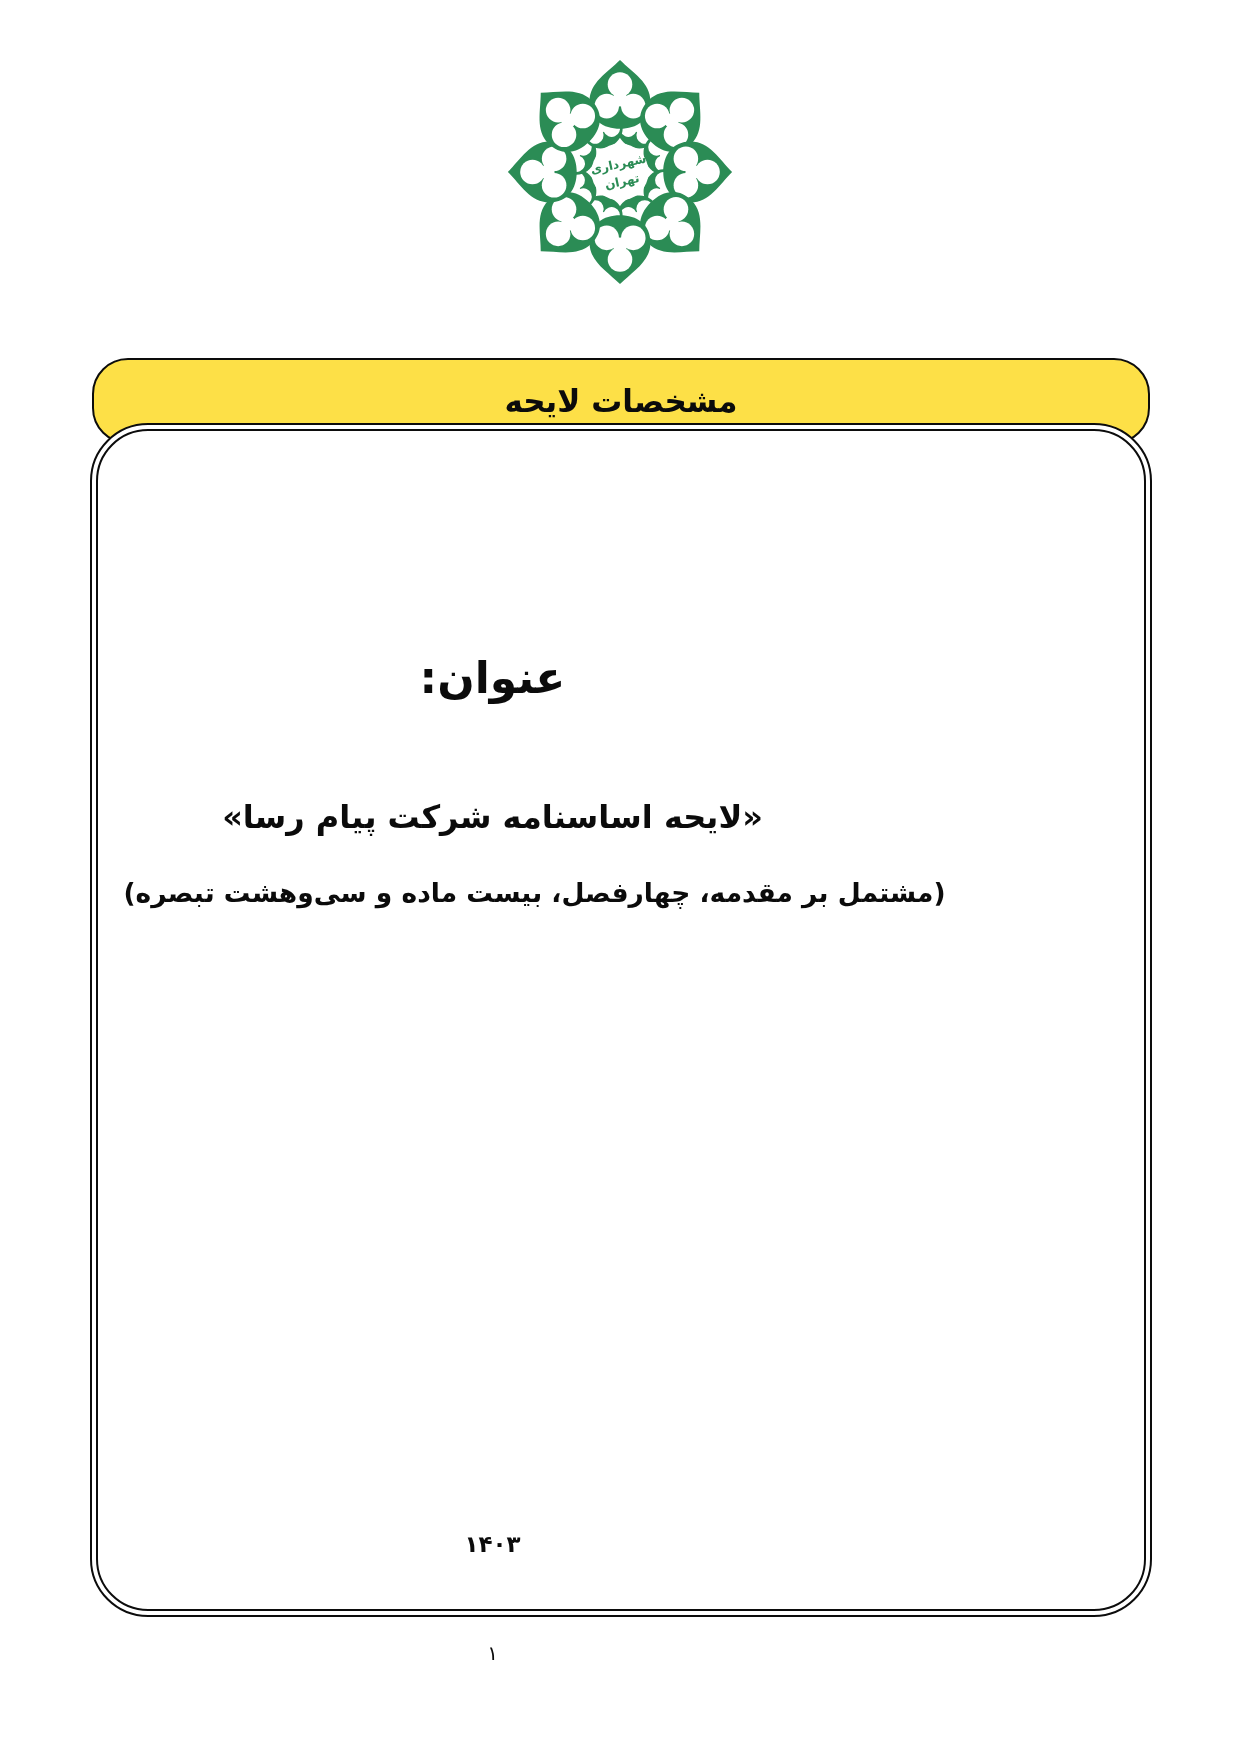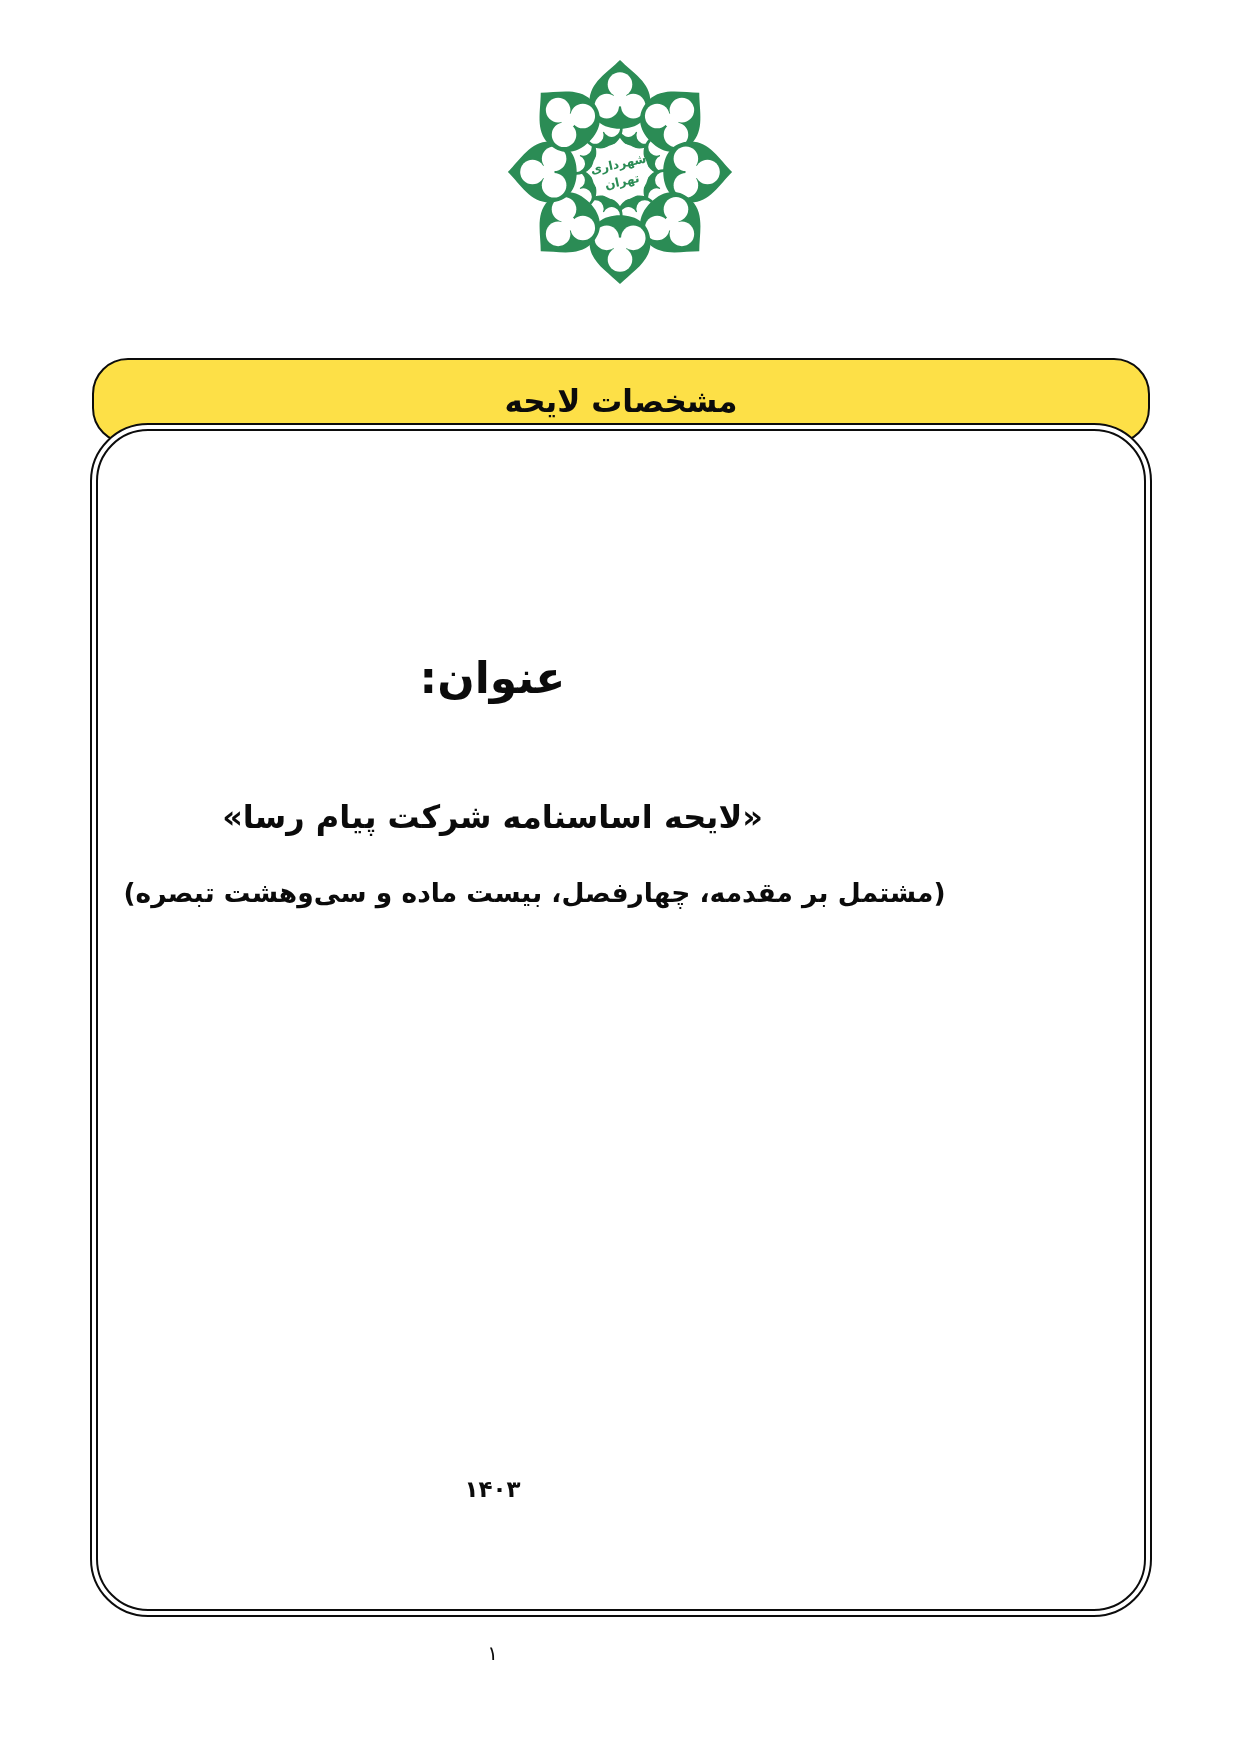--- a/index.html
+++ b/index.html
@@ -34,21 +34,21 @@
     background: #ffffff;
   }
   .main-inner {
     position: absolute; left: 4px; top: 4px; right: 4px; bottom: 4px;
     border: 2px solid #0c0c0c; border-radius: 52px;
   }
 
   .title-label { top: 652px; font-size: 44px; font-weight: bold; }
   .bill-title  { top: 774px; font-size: 32px; font-weight: bold; margin-top: 24px; }
   .bill-scope  { top: 877px; font-size: 26.5px; font-weight: bold; margin-left: 42px; }
-  .year        { top: 1476px; font-size: 23px; font-weight: bold; }
+  .year        { top: 1531px; font-size: 23px; font-weight: bold; }
   .page-number { top: 1641px; font-size: 20px; }
 
   .logo-word { font-family: "DejaVu Sans", sans-serif; font-weight: bold; }
 </style>
 </head>
 <body>
 
 <div class="abs logo-wrap">
   <svg viewBox="0 0 240 240" width="240" height="236">
     <g fill="#2b8c55">

